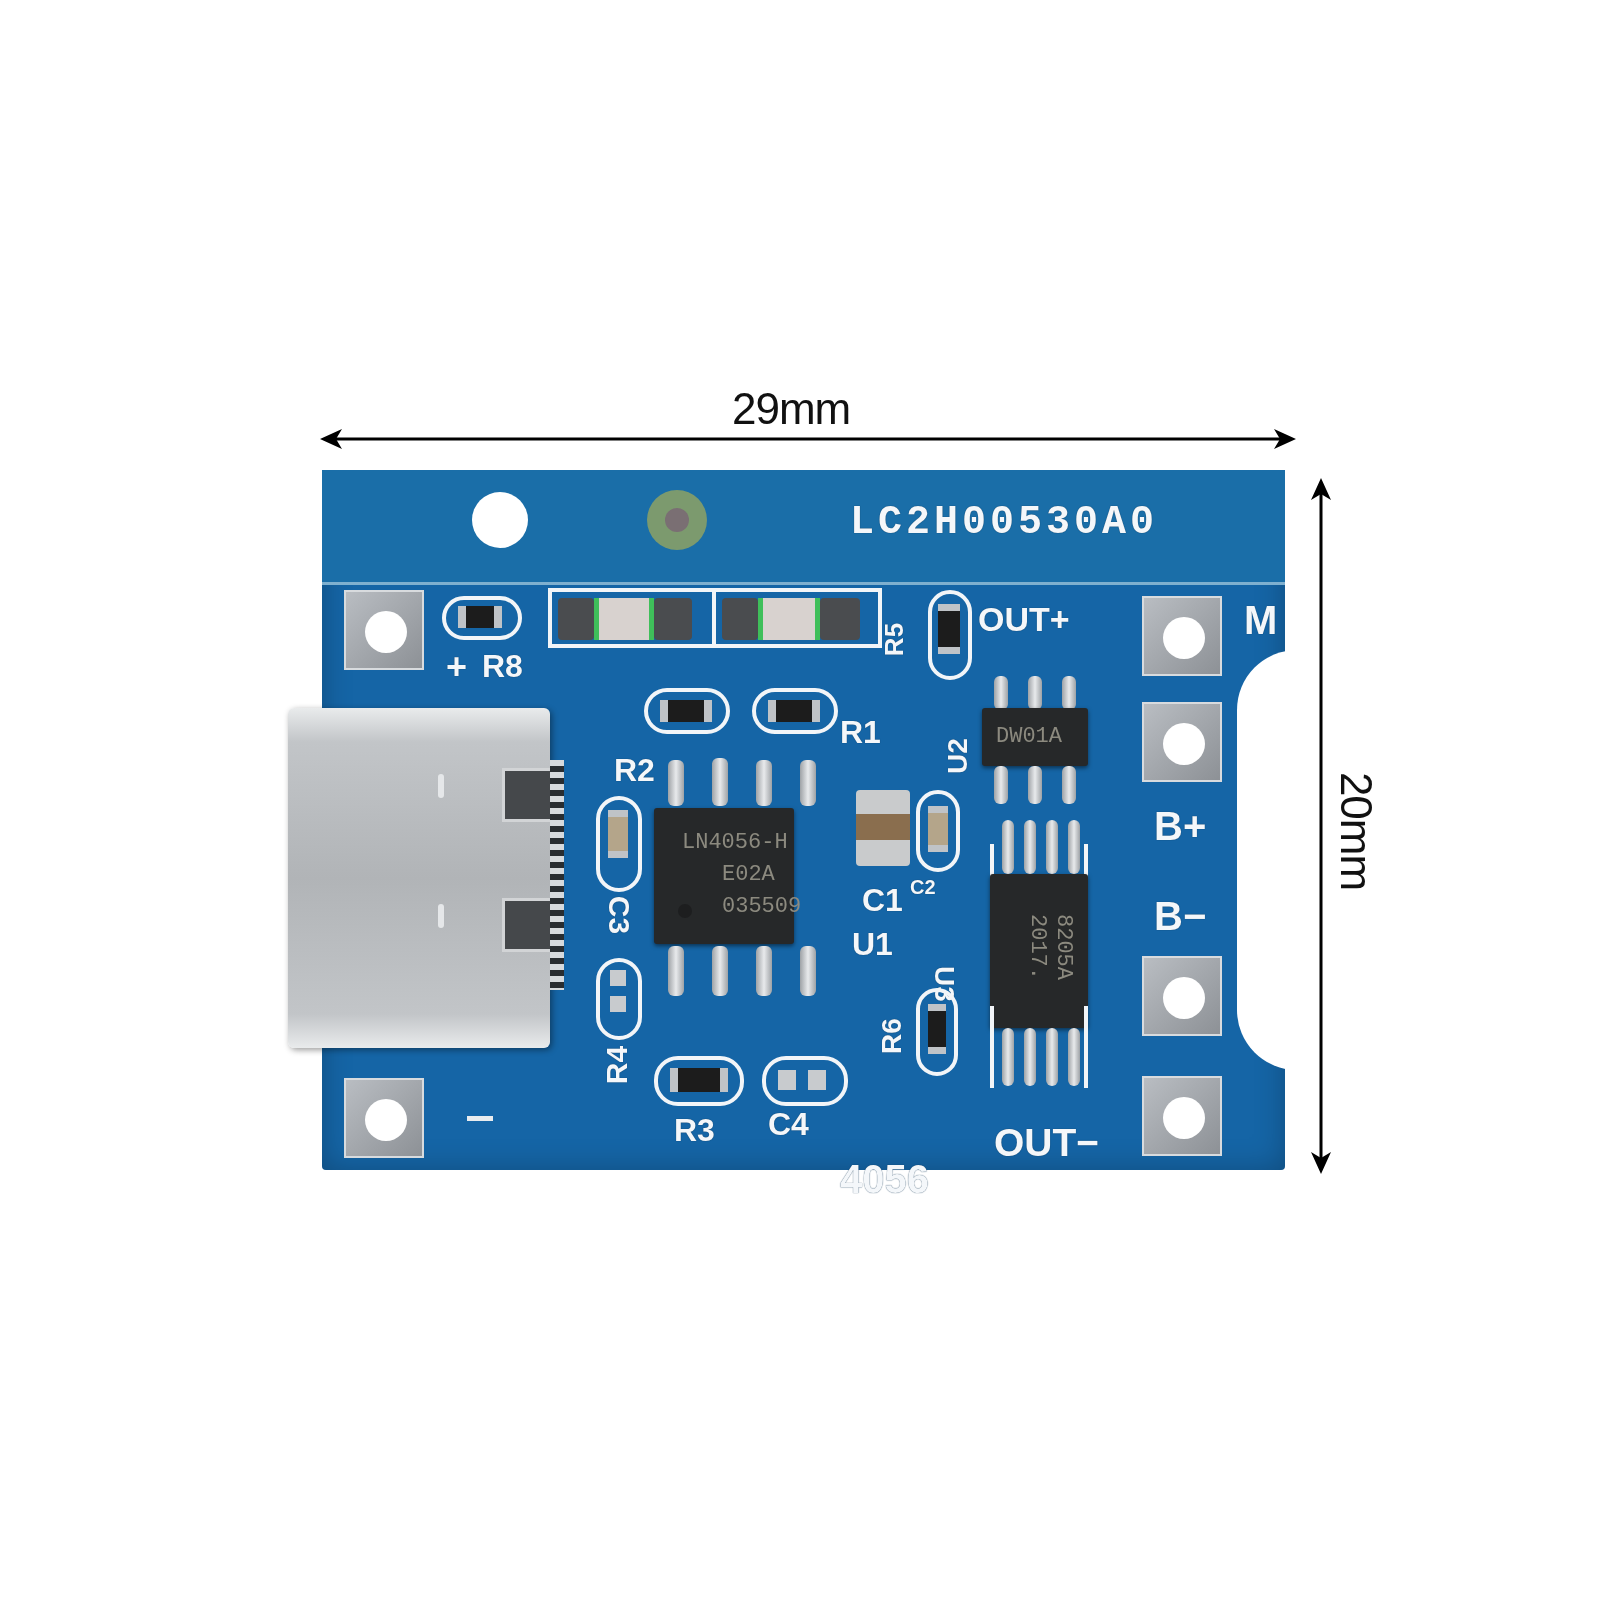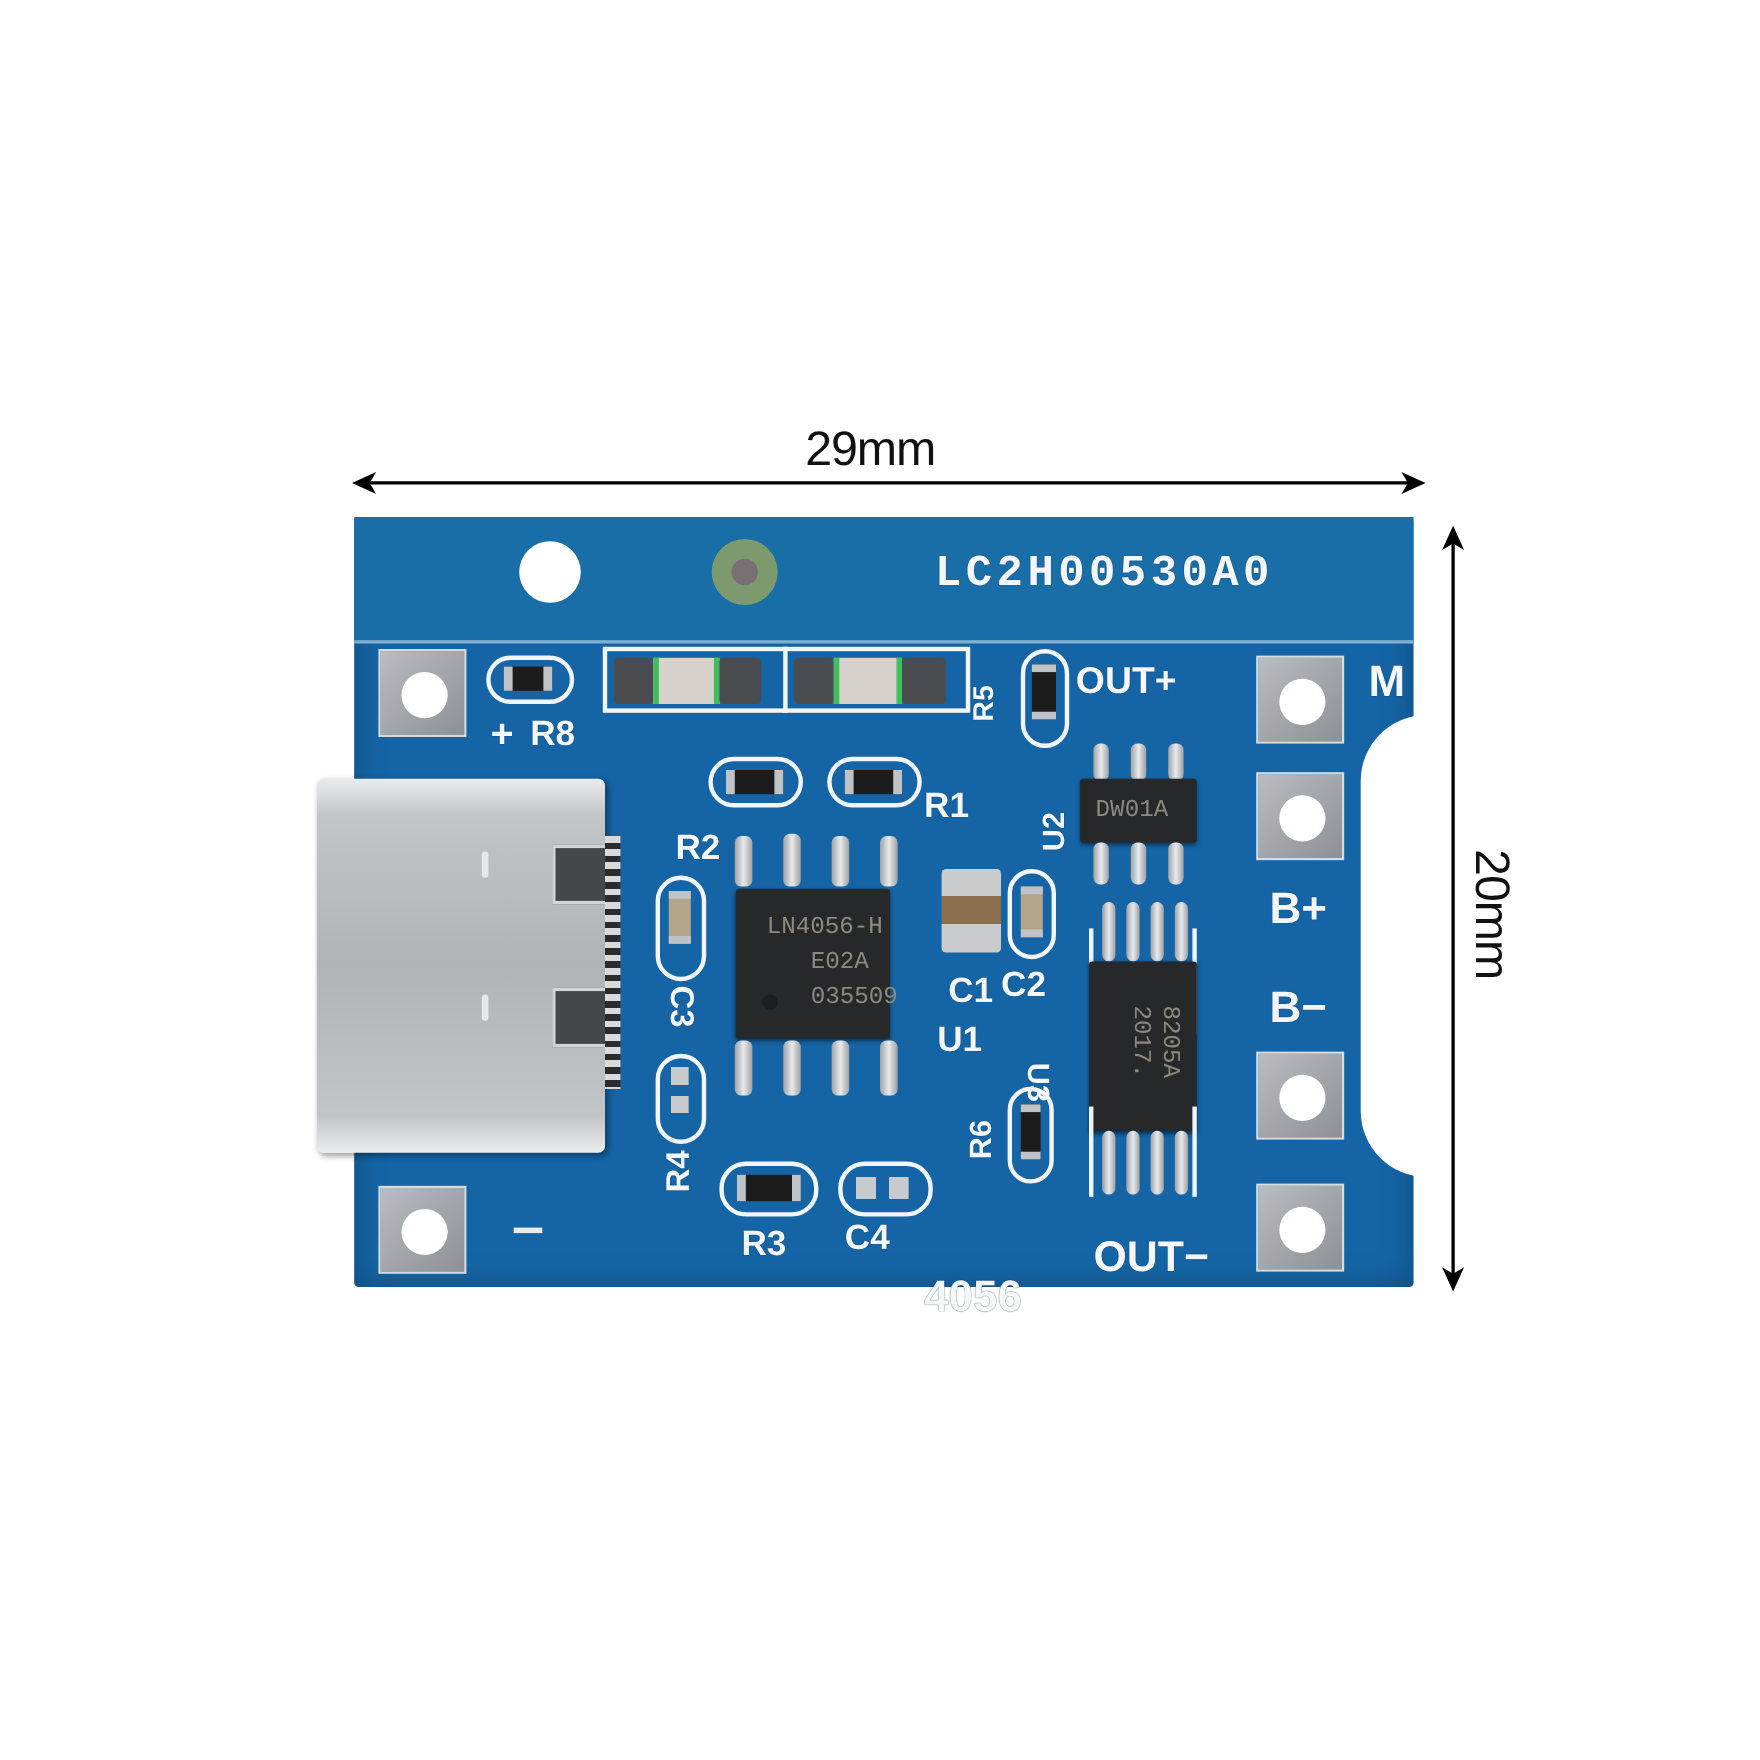--- a/index.html
+++ b/index.html
@@ -118,37 +118,37 @@
   <div class="smd-v" style="left:286px; top:340px; width:20px; height:48px; background:#b4a58a;"></div>
   <div class="silk" style="left:278px; top:428px; font-size:30px; transform:rotate(90deg);">C3</div>
   <div class="outline" style="left:274px; top:488px; width:46px; height:82px;"></div>
   <div class="abs" style="left:288px; top:500px; width:16px; height:48px; background:repeating-linear-gradient(180deg, #c8cbce 0 16px, #1565a6 16px 26px);"></div>
   <div class="silk" style="left:276px; top:578px; font-size:30px; transform:rotate(-90deg);">R4</div>
 
   <div class="pin" style="left:346px; top:290px; width:16px; height:46px;"></div>
   <div class="pin" style="left:390px; top:288px; width:16px; height:48px;"></div>
   <div class="pin" style="left:434px; top:290px; width:16px; height:46px;"></div>
   <div class="pin" style="left:478px; top:290px; width:16px; height:46px;"></div>
-  <div class="chip" style="left:347px; top:338px; width:140px; height:136px;">
+  <div class="chip" style="left:332px; top:338px; width:140px; height:136px;">
     <div class="chip-text" style="left:28px; top:22px; font-size:22px;">LN4056-H</div>
     <div class="chip-text" style="left:68px; top:54px; font-size:22px;">E02A</div>
     <div class="chip-text" style="left:68px; top:86px; font-size:22px;">035509</div>
     <div class="abs" style="left:24px; top:96px; width:14px; height:14px; border-radius:50%; background:#1d1e1f;"></div>
   </div>
   <div class="pin" style="left:346px; top:476px; width:16px; height:50px;"></div>
   <div class="pin" style="left:390px; top:476px; width:16px; height:50px;"></div>
   <div class="pin" style="left:434px; top:476px; width:16px; height:50px;"></div>
   <div class="pin" style="left:478px; top:476px; width:16px; height:50px;"></div>
   <div class="silk" style="left:530px; top:456px; font-size:32px;">U1</div>
 
   <div class="abs" style="left:534px; top:320px; width:54px; height:76px; border-radius:4px; background:linear-gradient(180deg, #c9cbcc 0 32%, #8a6e4e 32% 66%, #c9cbcc 66% 100%);"></div>
   <div class="silk" style="left:540px; top:412px; font-size:32px;">C1</div>
   <div class="outline" style="left:594px; top:320px; width:44px; height:82px;"></div>
   <div class="smd-v" style="left:606px; top:336px; width:20px; height:46px; background:#b4a58a;"></div>
-  <div class="silk" style="left:588px; top:406px; font-size:32px;">C2</div>
+  <div class="silk" style="left:588px; top:406px; font-size:20px;">C2</div>
 
   <div class="silk" style="left:618px; top:270px; font-size:28px; transform:rotate(-90deg);">U2</div>
   <div class="pin" style="left:672px; top:206px; width:14px; height:34px;"></div>
   <div class="pin" style="left:706px; top:206px; width:14px; height:34px;"></div>
   <div class="pin" style="left:740px; top:206px; width:14px; height:34px;"></div>
   <div class="chip" style="left:660px; top:238px; width:106px; height:58px;">
     <div class="chip-text" style="left:14px; top:16px; font-size:22px;">DW01A</div>
   </div>
   <div class="pin" style="left:672px; top:296px; width:14px; height:38px;"></div>
   <div class="pin" style="left:706px; top:296px; width:14px; height:38px;"></div>

